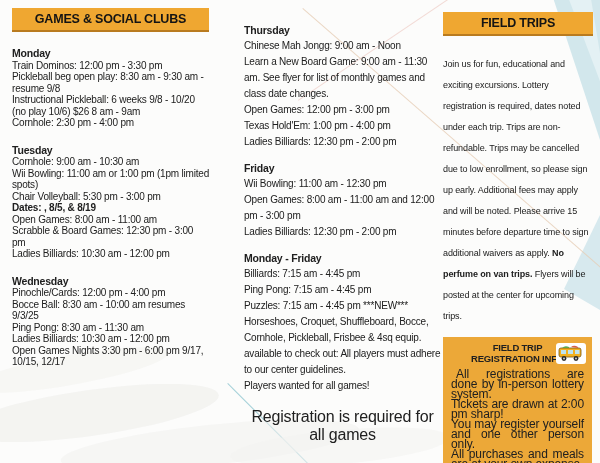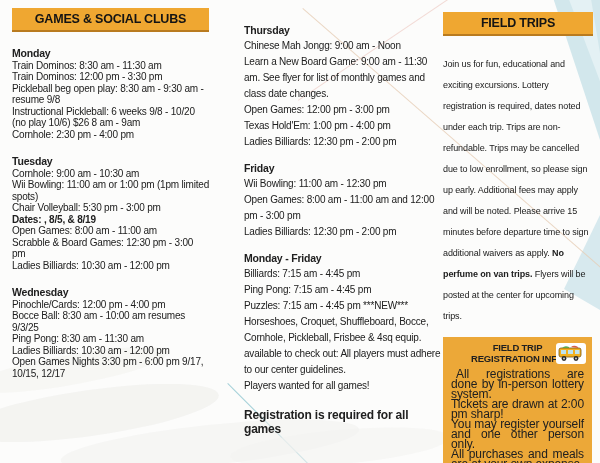--- a/index.html
+++ b/index.html
@@ -67,22 +67,22 @@
   .day-title { font-weight:bold; font-size:10.5px; letter-spacing:-.2px; }
   .col-left .day-title, .col-left .sched-line { line-height:11.5px; }
   .sched-line { font-size:10px; letter-spacing:-.2px; }
   .sched-line.bold { font-weight:bold; }
 
   .col-mid .section { margin-bottom:10px; }
   .col-mid .day-title, .col-mid .sched-line { line-height:16px; }
   .col-mid .sched-line { font-size:10px; }
 
   .reg-note {
-    margin-top:14px; font-weight:bold;
-    font-size:12px; letter-spacing:-.2px;
+    margin-top:14px; text-align:center; font-weight:normal;
+    font-size:16px; letter-spacing:-.2px;
   }
 
   
   .ft-intro {
     margin:18px 0 0 0; font-size:9px; line-height:21px; letter-spacing:-.1px;
   }
   .ft-intro strong { letter-spacing:-.1px; }
 
   .reg-box {
     margin-top:10px; background:#eca838;
@@ -110,21 +110,20 @@
   <div class="decor wave wave3"></div>
   <div class="decor wave wave1"></div>
   <div class="decor wave wave2"></div>
   <div class="decor wave wave4"></div>
 
   <div class="col col-left">
     <div class="badge">GAMES &amp; SOCIAL CLUBS</div>
     <div class="sections-left" id="left-sections">
         <div class="section">
           <div class="day-title">Monday</div>
-          <div class="sched-line">Train Dominos: 8:30 am - 11:30 am</div>
           <div class="sched-line">Train Dominos: 12:00 pm - 3:30 pm</div>
           <div class="sched-line">Pickleball beg open play: 8:30 am - 9:30 am - resume  9/8</div>
           <div class="sched-line">Instructional Pickleball: 6 weeks 9/8 - 10/20 (no play 10/6) $26 8 am  -  9am</div>
           <div class="sched-line">Cornhole: 2:30 pm - 4:00 pm</div>
         </div>
         <div class="section">
           <div class="day-title">Tuesday</div>
           <div class="sched-line">Cornhole: 9:00 am - 10:30 am</div>
           <div class="sched-line">Wii Bowling: 11:00 am or 1:00 pm (1pm limited spots)</div>
           <div class="sched-line">Chair Volleyball: 5:30 pm - 3:00 pm</div>

